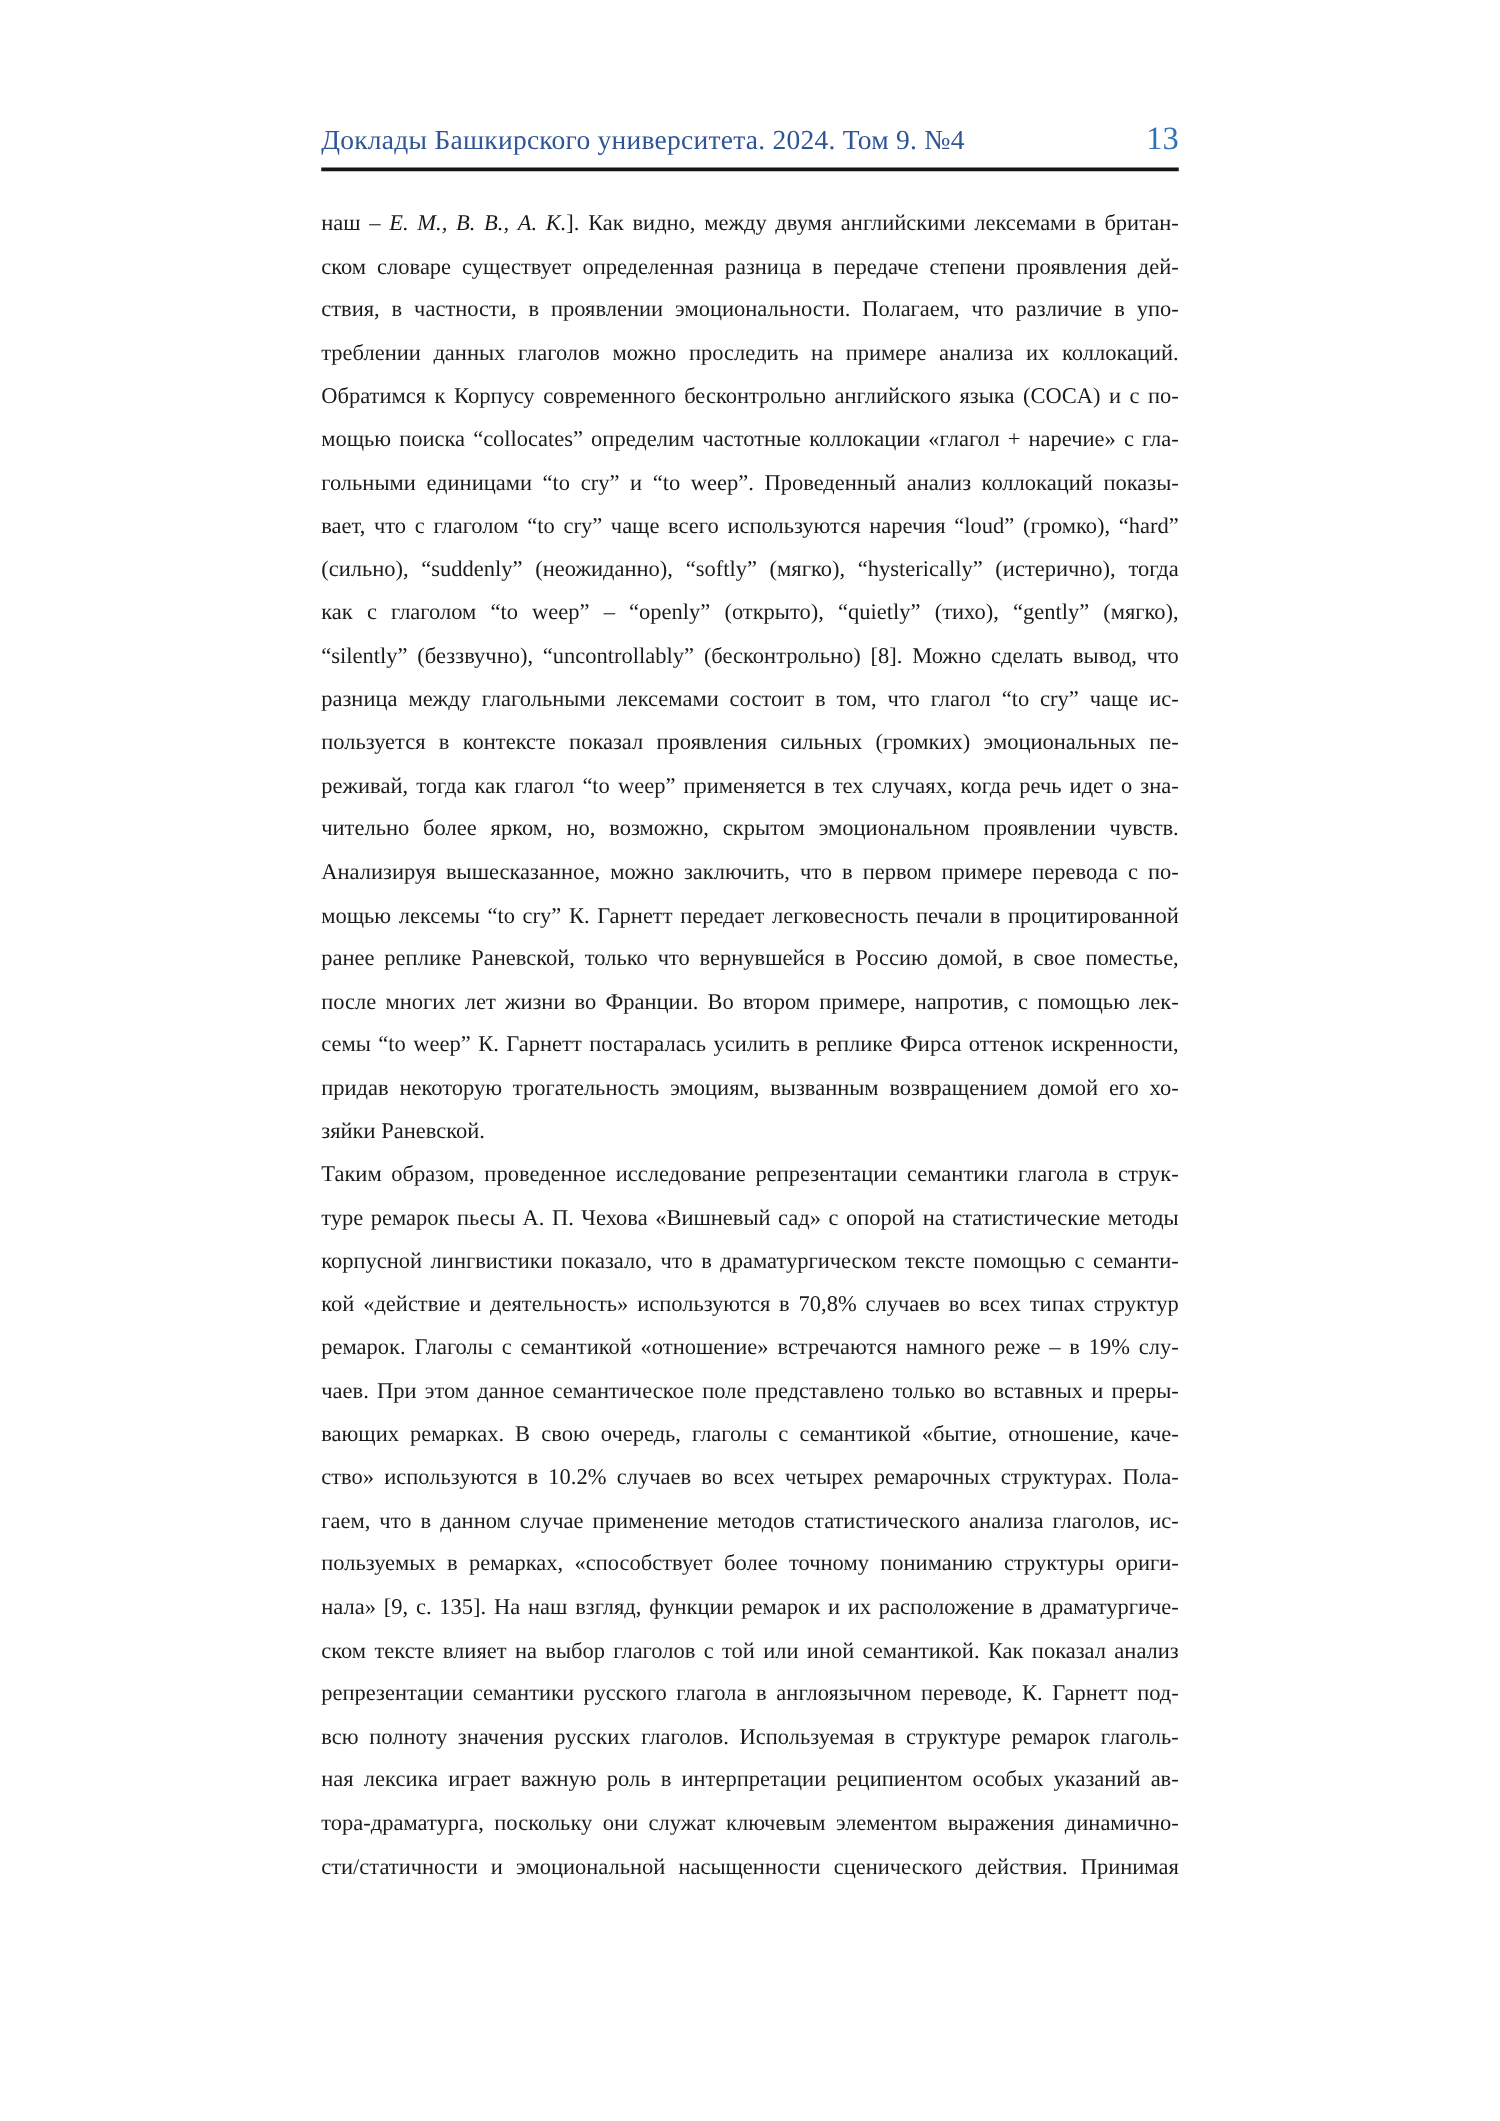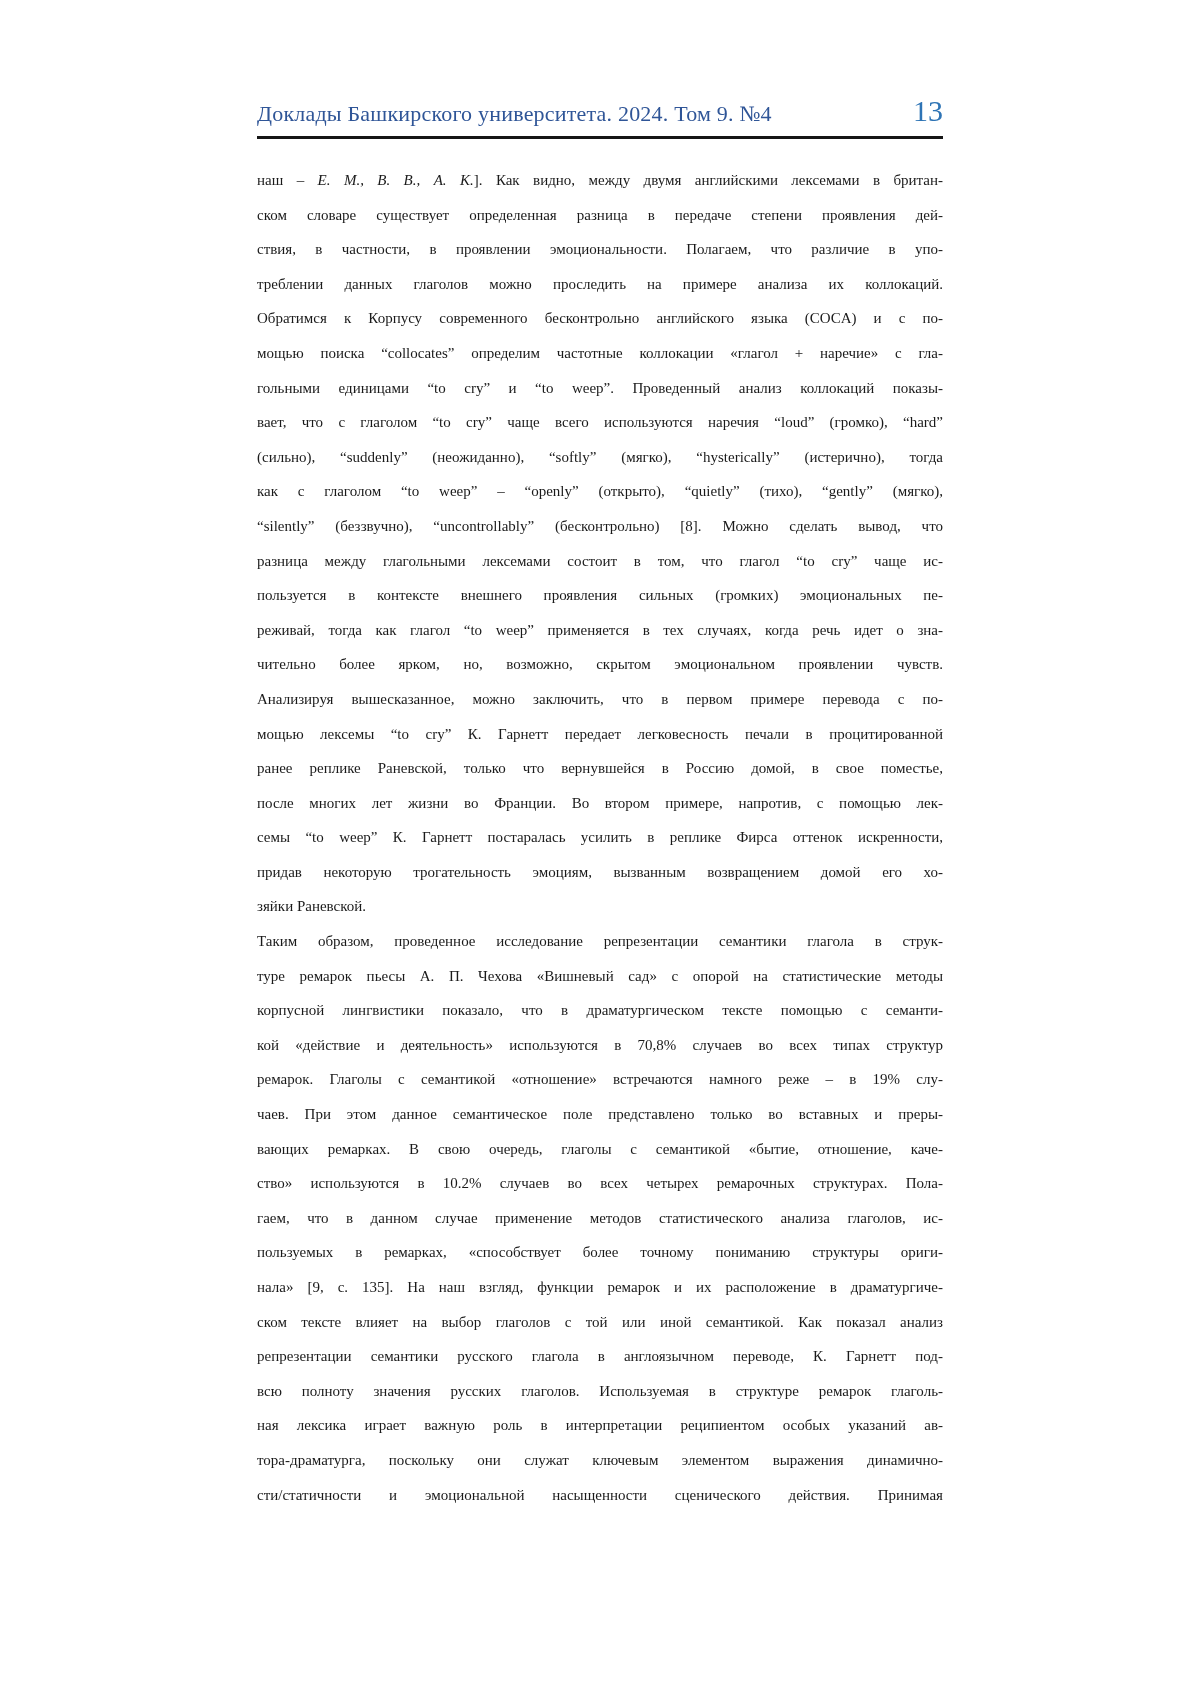--- a/index.html
+++ b/index.html
@@ -24,27 +24,27 @@
     border-bottom: 3.5px solid var(--rule, #161616);
     padding-bottom: 9px;
   }
   .journal-title {
     font-size: 22px;
     line-height: 26px;
     color: var(--header-text, #2F5597);
     letter-spacing: 0.2px;
   }
   .page-number {
-    font-size: 30px;
+    font-size: 26px;
     line-height: 26px;
     color: var(--page-number, #2E74B5);
   }
   .body-text {
     margin-top: 24px;
-    font-size: 15px;
+    font-size: 18px;
   }
   .para { margin: 0; }
   .para + .para { }
   .line {
     line-height: 34.6px;
     text-align: justify;
     text-align-last: justify;
     white-space: normal;
   }
   .line.para-end {
@@ -74,21 +74,21 @@
             <div class="line">ствия, в частности, в проявлении эмоциональности. Полагаем, что различие в упо-</div>
             <div class="line">треблении данных глаголов можно проследить на примере анализа их коллокаций.</div>
             <div class="line">Обратимся к Корпусу современного бесконтрольно английского языка (COCA) и с по-</div>
             <div class="line">мощью поиска “collocates” определим частотные коллокации «глагол + наречие» с гла-</div>
             <div class="line">гольными единицами “to cry” и “to weep”. Проведенный анализ коллокаций показы-</div>
             <div class="line">вает, что с глаголом “to cry” чаще всего используются наречия “loud” (громко), “hard”</div>
             <div class="line">(сильно), “suddenly” (неожиданно), “softly” (мягко), “hysterically” (истерично), тогда</div>
             <div class="line">как с глаголом “to weep” – “openly” (открыто), “quietly” (тихо), “gently” (мягко),</div>
             <div class="line">“silently” (беззвучно), “uncontrollably” (бесконтрольно) [8]. Можно сделать вывод, что</div>
             <div class="line">разница между глагольными лексемами состоит в том, что глагол “to cry” чаще ис-</div>
-            <div class="line">пользуется в контексте внешнего проявления сильных (громких) эмоциональных пе-</div>
+            <div class="line">пользуется в контексте показал проявления сильных (громких) эмоциональных пе-</div>
             <div class="line">реживай, тогда как глагол “to weep” применяется в тех случаях, когда речь идет о зна-</div>
             <div class="line">чительно более ярком, но, возможно, скрытом эмоциональном проявлении чувств.</div>
             <div class="line">Анализируя вышесказанное, можно заключить, что в первом примере перевода с по-</div>
             <div class="line">мощью лексемы “to cry” К. Гарнетт передает легковесность печали в процитированной</div>
             <div class="line">ранее реплике Раневской, только что вернувшейся в Россию домой, в свое поместье,</div>
             <div class="line">после многих лет жизни во Франции. Во втором примере, напротив, с помощью лек-</div>
             <div class="line">семы “to weep” К. Гарнетт постаралась усилить в реплике Фирса оттенок искренности,</div>
             <div class="line">придав некоторую трогательность эмоциям, вызванным возвращением домой его хо-</div>
           </div>
         <div class="line para-end">зяйки Раневской.</div>

